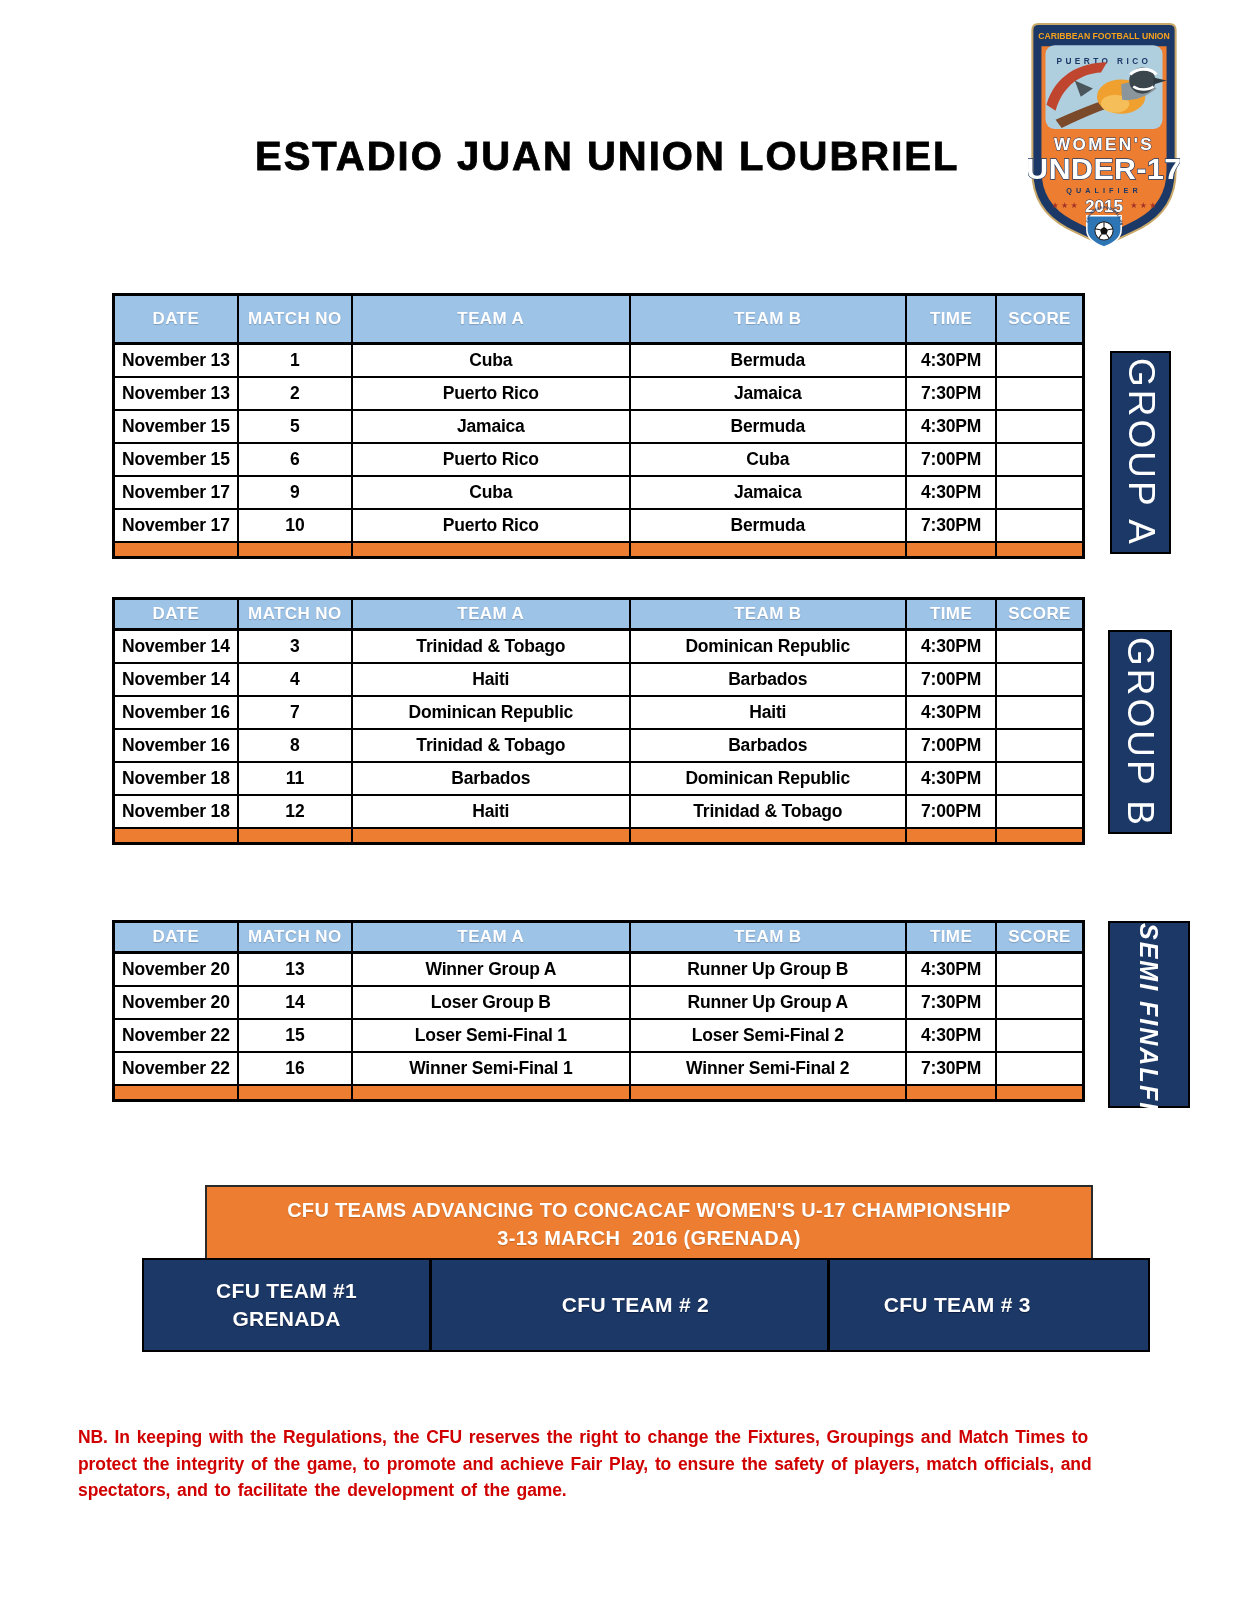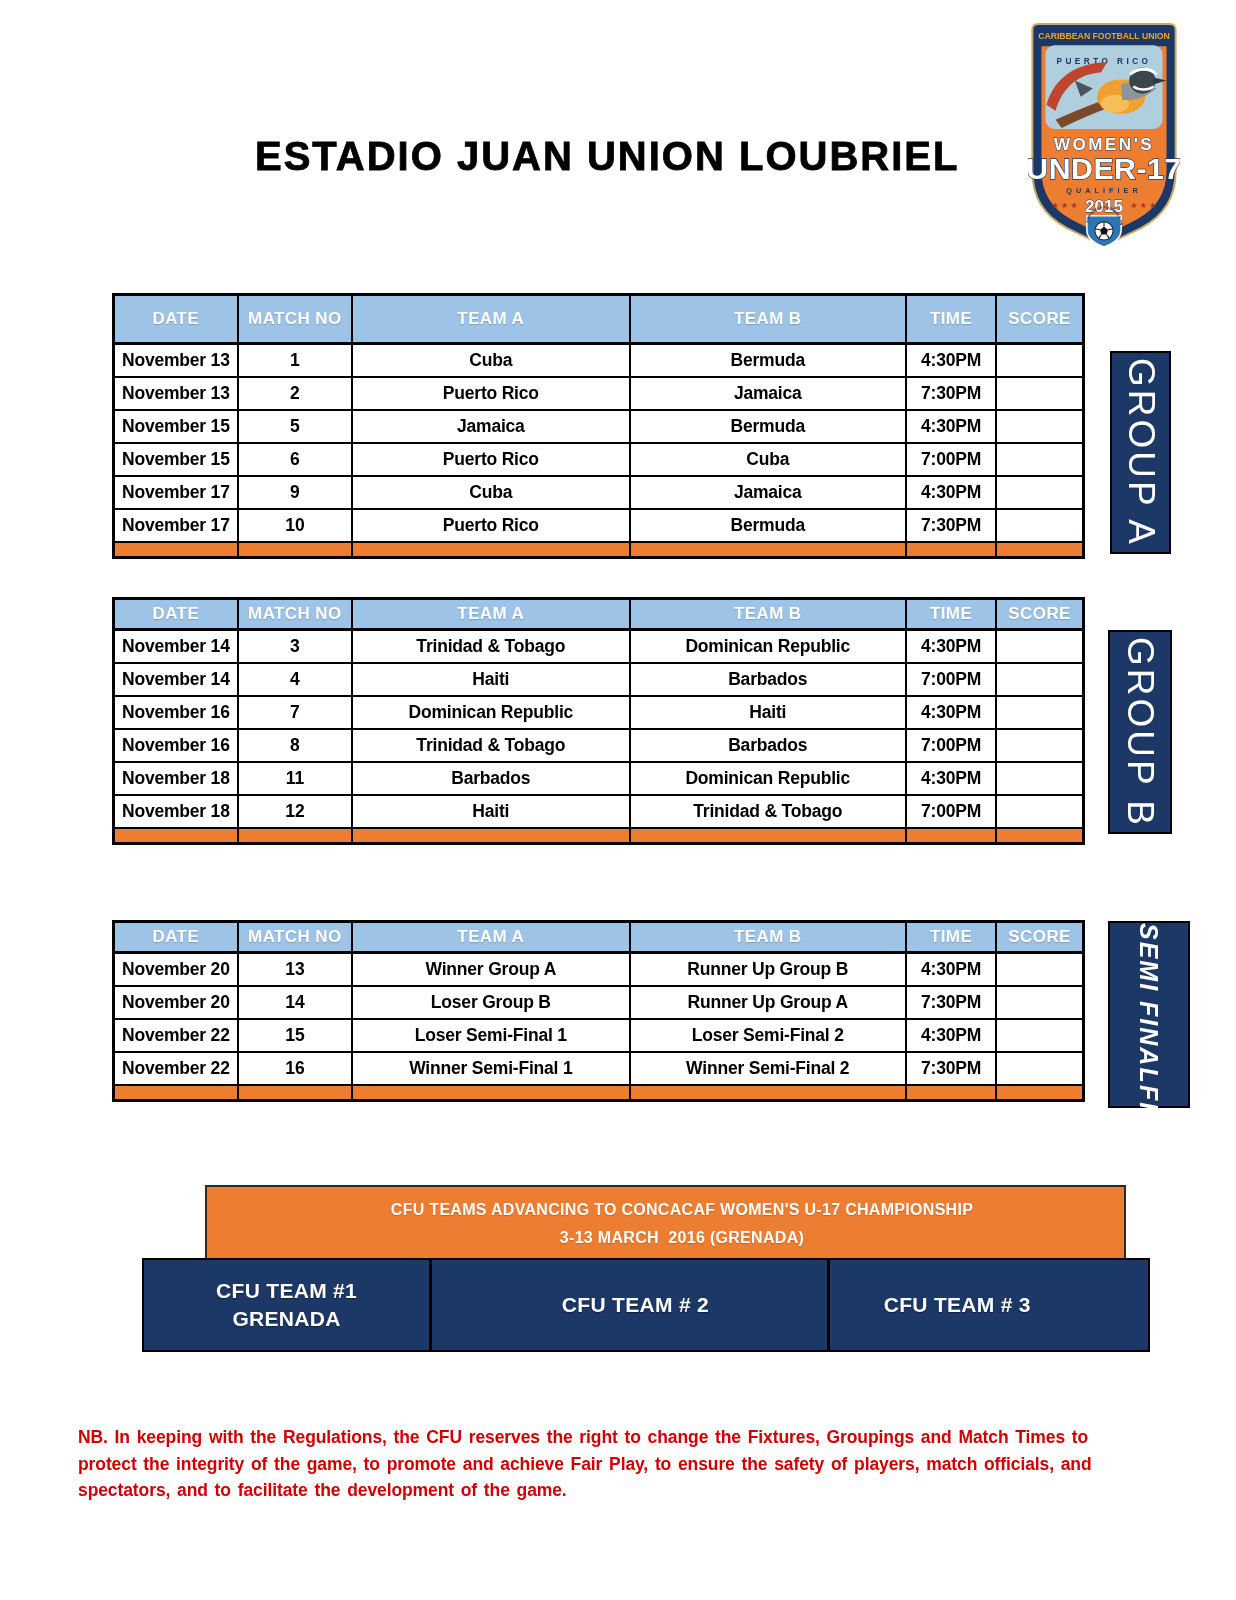--- a/index.html
+++ b/index.html
@@ -63,24 +63,23 @@
   #tagC .vline {
     writing-mode:vertical-rl; font-size:25px; font-weight:bold; font-style:italic;
     letter-spacing:2px; line-height:34px; white-space:nowrap;
   }
   #tagC .vline.second { text-align:center; }
 
   
   .banner {
     position:absolute; left:205px; top:1185px; width:884px; height:73px;
     background:var(--orange,#ED7D31); border:2px solid #2a2a2a;
-    color:#fff; font-weight:bold; font-size:16px; letter-spacing:0.3px;
+    color:#fff; font-weight:bold; font-size:20px; letter-spacing:0.3px;
     display:flex; flex-direction:column; justify-content:center; text-align:center;
     text-shadow:0 1px 1px rgba(120,60,0,0.35);
-    padding-left:33px;
   }
   .banner .bline { white-space:pre-wrap; line-height:28px; }
 
   
   .teams-bar {
     position:absolute; left:142px; top:1258px; width:1008px; height:94px;
     display:flex; background:var(--navy,#1B3866); border:2px solid #000;
     box-sizing:border-box;
   }
   .team-cell {

